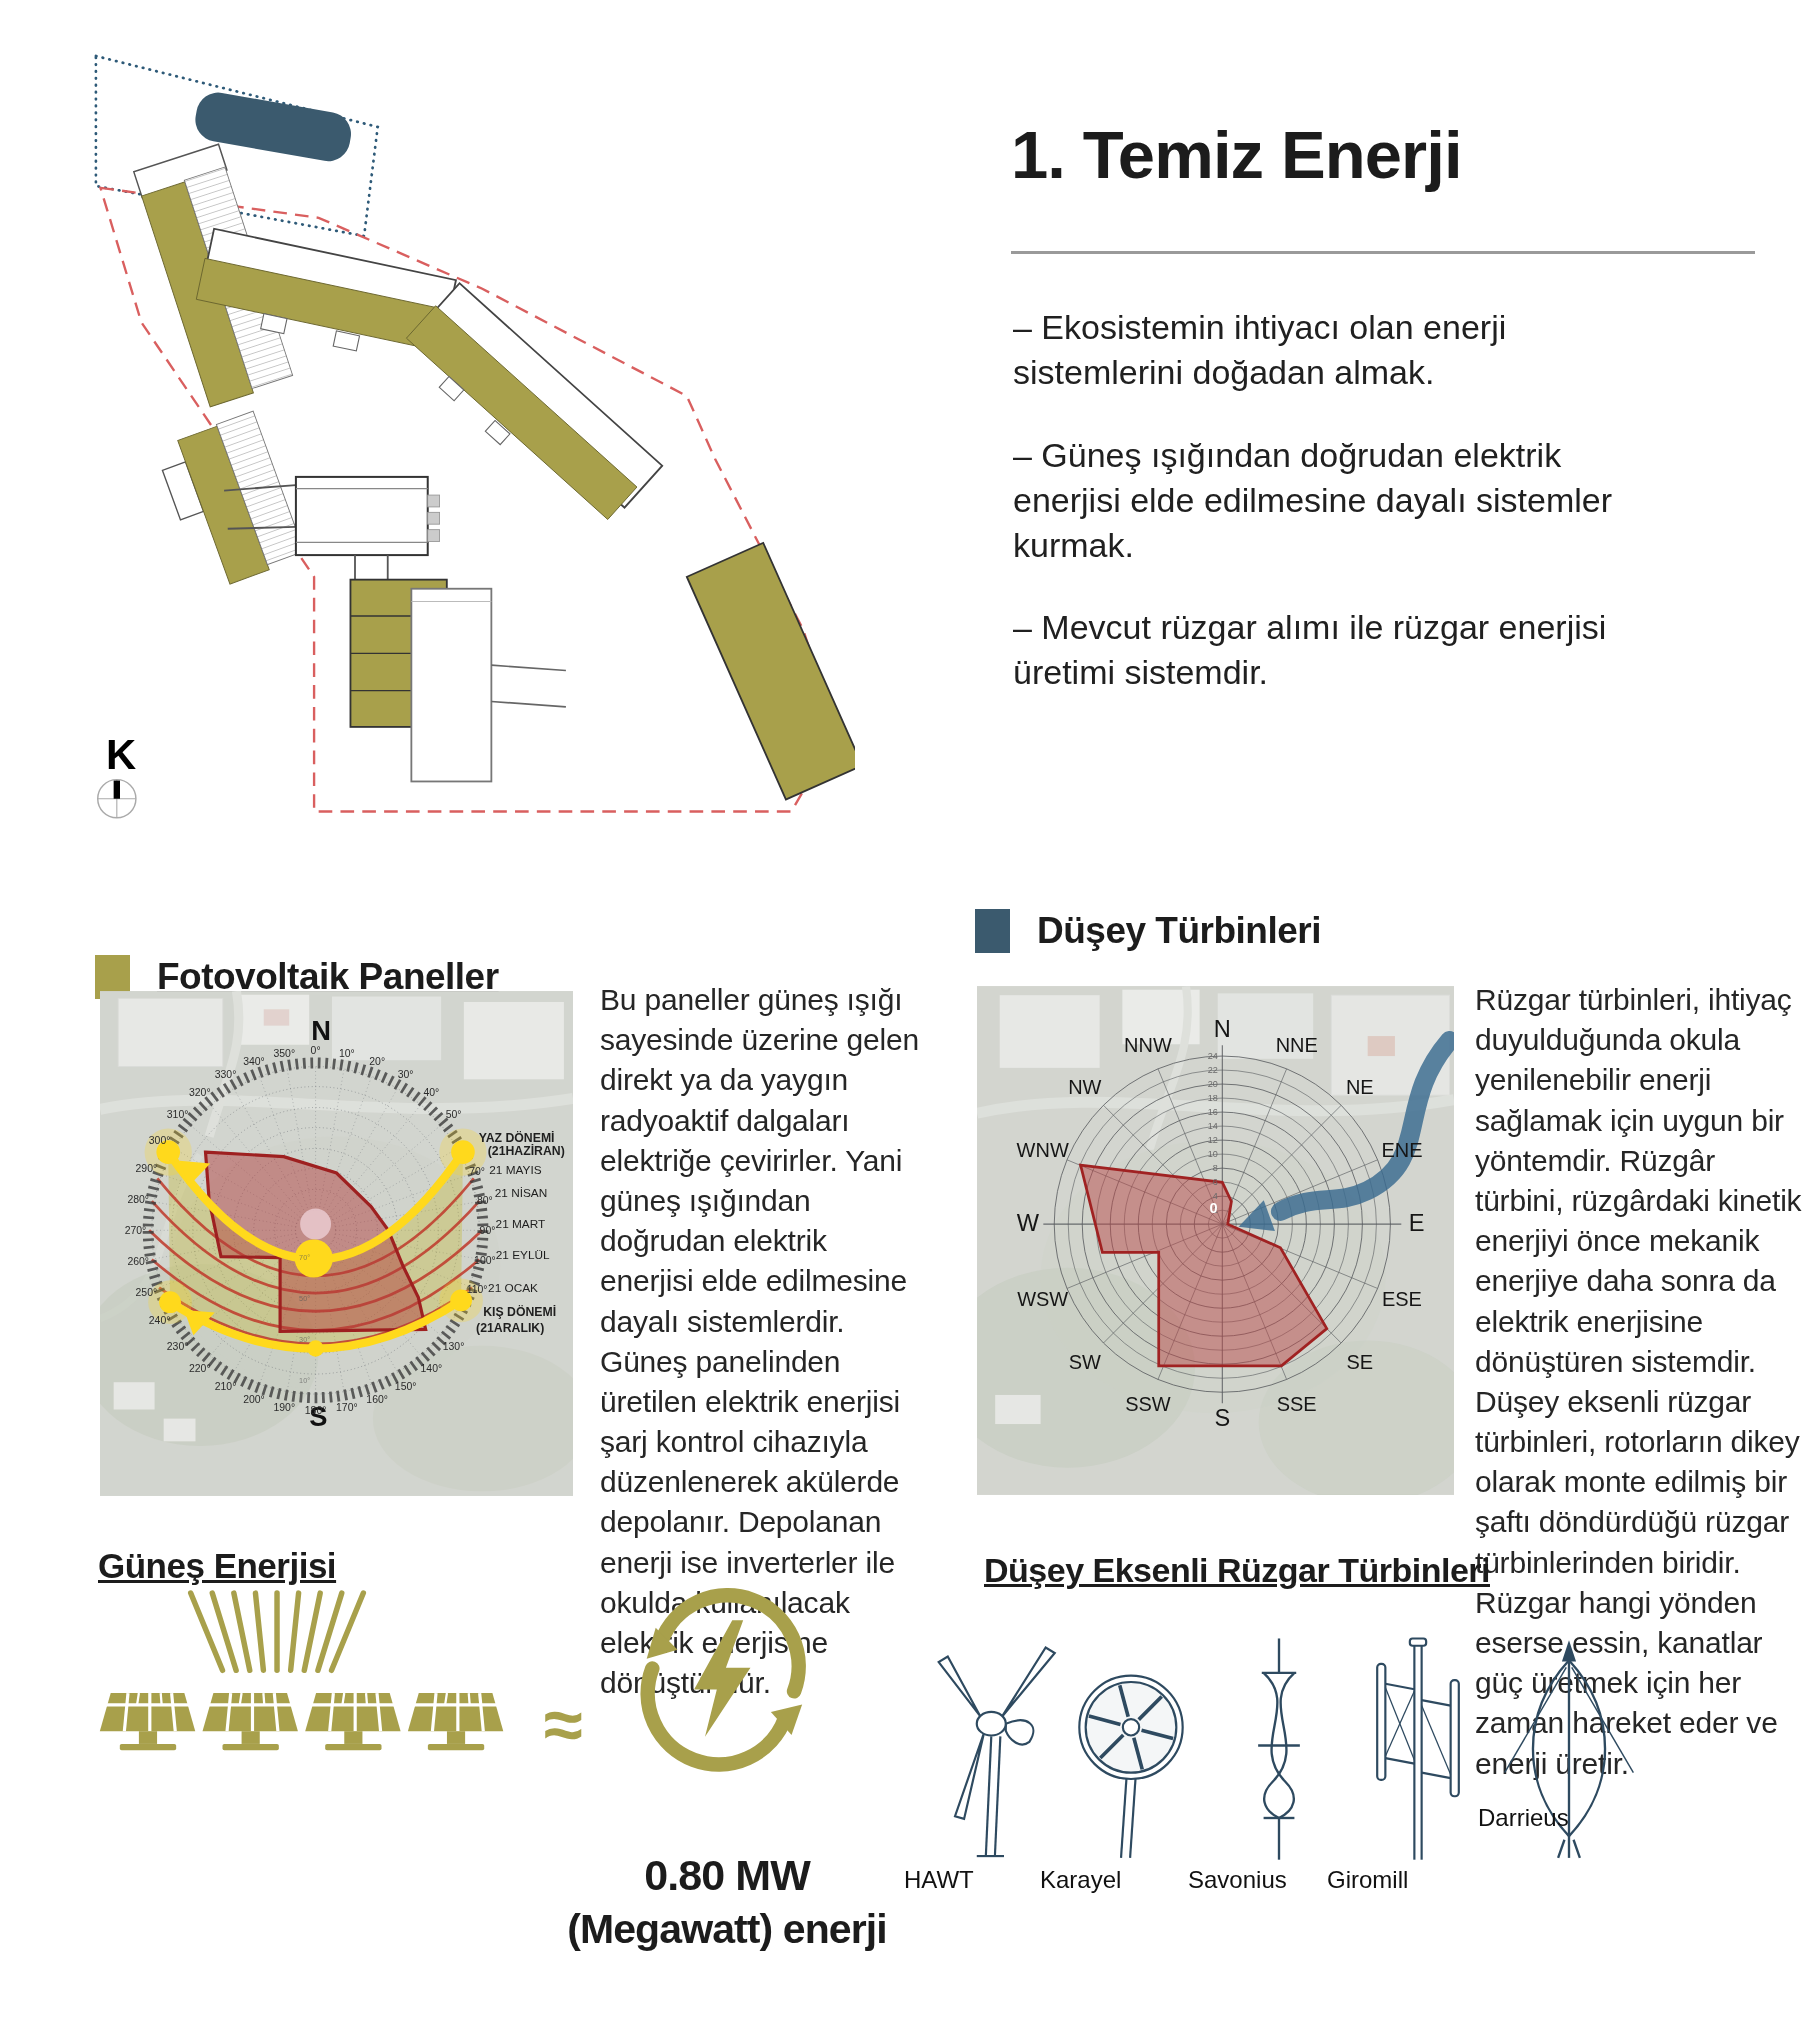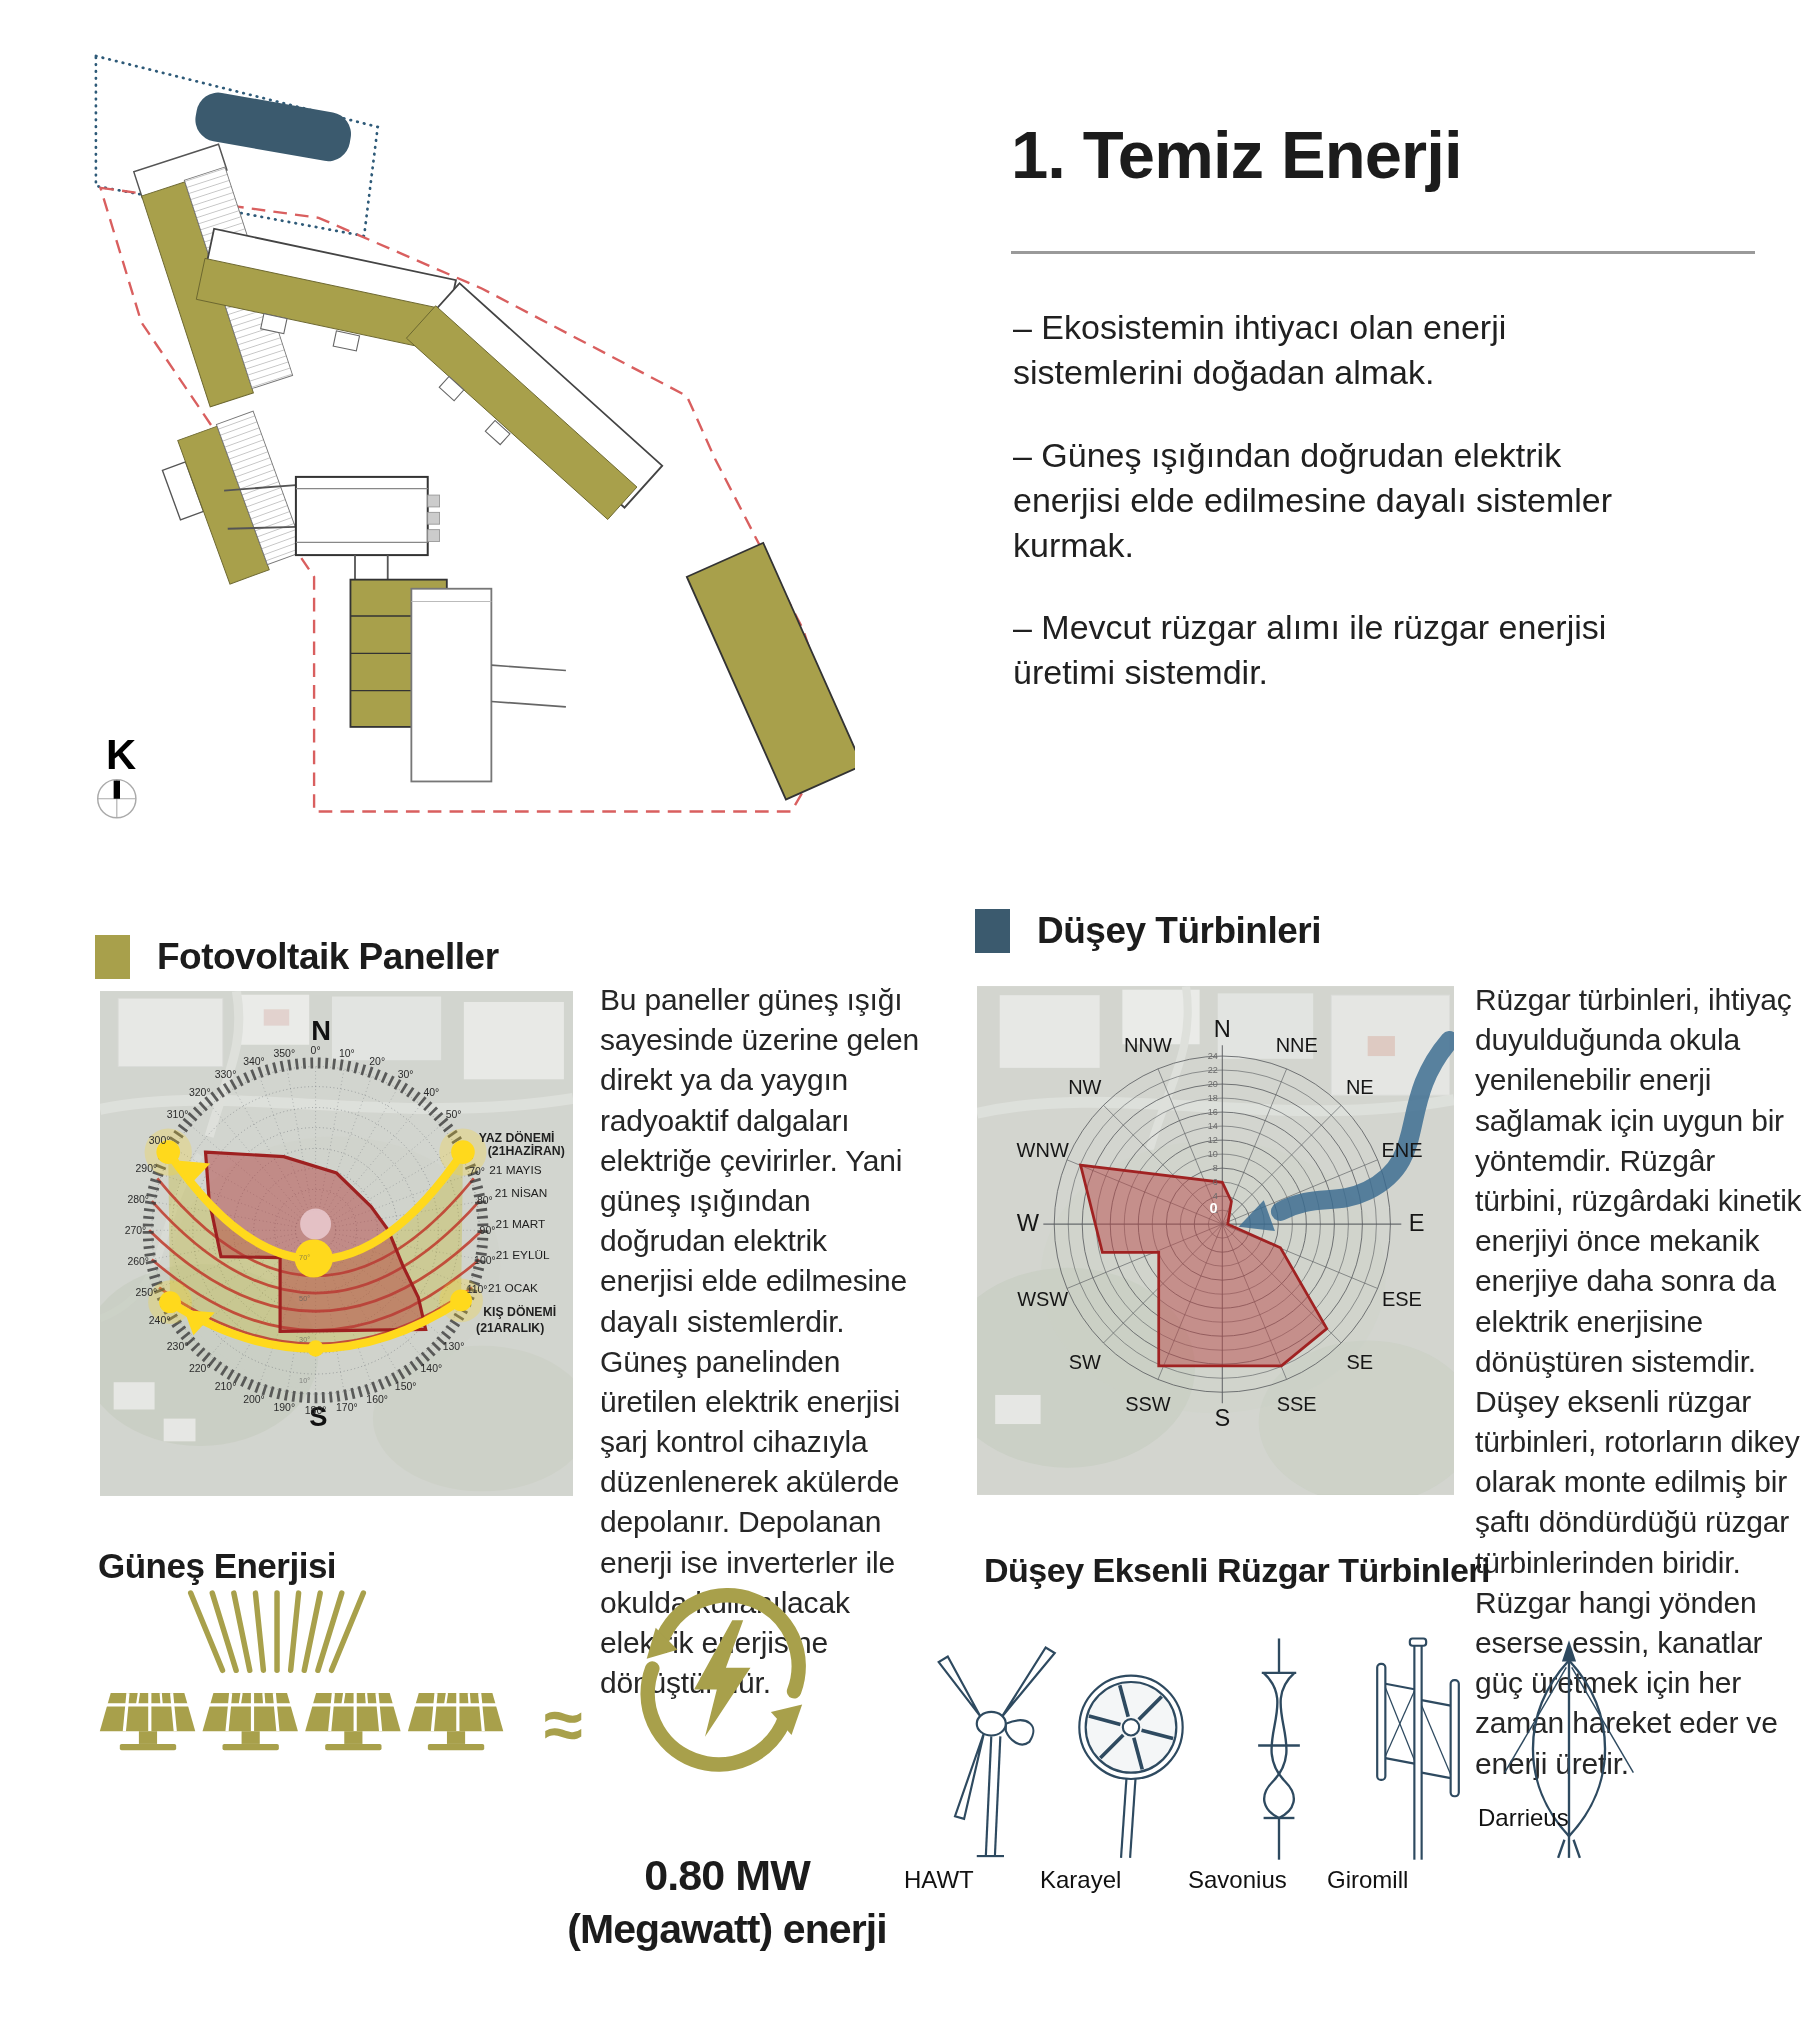--- a/index.html
+++ b/index.html
@@ -6,21 +6,21 @@
   .board{position:relative;width:1818px;height:2044px;background:#ffffff;
          font-family:"Liberation Sans",sans-serif;color:#1c1c1c;overflow:hidden;}
   .abs{position:absolute;}
   .title{font-size:67px;font-weight:bold;letter-spacing:-0.9px;}
   .rule{background:#9a9a9a;height:2.7px;}
   .bullets p{font-size:34px;line-height:1.32;margin:0 0 38px 0;color:#202020;}
   .section-head{display:flex;align-items:center;gap:27px;}
   .swatch{width:35px;height:44px;}
   .section-head h2{font-size:37px;font-weight:bold;margin:0;letter-spacing:-0.5px;}
   .body-col{font-size:30px;line-height:1.34;color:#262626;letter-spacing:-0.2px;}
-  .caption{font-size:35px;font-weight:bold;letter-spacing:-0.5px;}
+  .caption{font-size:35px;font-weight:bold;letter-spacing:-0.5px;text-decoration:underline;}
   .bigstat{font-size:43px;font-weight:bold;text-align:center;letter-spacing:-0.9px;}
   .bigstat2{font-size:41px;font-weight:bold;text-align:center;letter-spacing:-0.9px;}
   .turbine-label{font-size:24px;text-align:left;color:#111;}
   .approx{font-size:71px;font-weight:bold;color:#a8a04b;}
   svg{display:block;}
   svg text{font-family:"Liberation Sans",sans-serif;}
   .deg{font-size:11.5px;fill:#2b2b2b;}
   .datelab{font-size:13px;fill:#1f1f1f;}
   .datelab.b{font-weight:bold;font-size:13.5px;}
   .altlab{font-size:8px;fill:#555;opacity:.65;}
@@ -116,21 +116,21 @@
   </svg>
 
   <div class="abs title" style="left:1011px;top:116px;width:755px;">1. Temiz Enerji</div>
   <div class="abs rule" style="left:1011px;top:251px;width:744px;"></div>
   <div class="abs bullets" style="left:1013px;top:305px;width:636px;" id="bullets">
       <p>– Ekosistemin ihtiyacı olan enerji sistemlerini doğadan almak.</p>
       <p>– Güneş ışığından doğrudan elektrik enerjisi elde edilmesine dayalı sistemler kurmak.</p>
       <p>– Mevcut rüzgar alımı ile rüzgar enerjisi üretimi sistemdir.</p>
     </div>
 
-  <div class="abs section-head" style="left:95px;top:935px;">
+  <div class="abs section-head" style="left:95px;top:955px;text-decoration:underline;">
     <div class="swatch" style="background:#a8a04b;"></div>
     <h2>Fotovoltaik Paneller</h2>
   </div>
   <div class="abs section-head" style="left:975px;top:909px;">
     <div class="swatch" style="background:#3b5a6e;"></div>
     <h2>Düşey Türbinleri</h2>
   </div>
 
   <svg class="abs" style="left:100px;top:991px;" width="473" height="505" viewBox="0 0 520 555">
 

